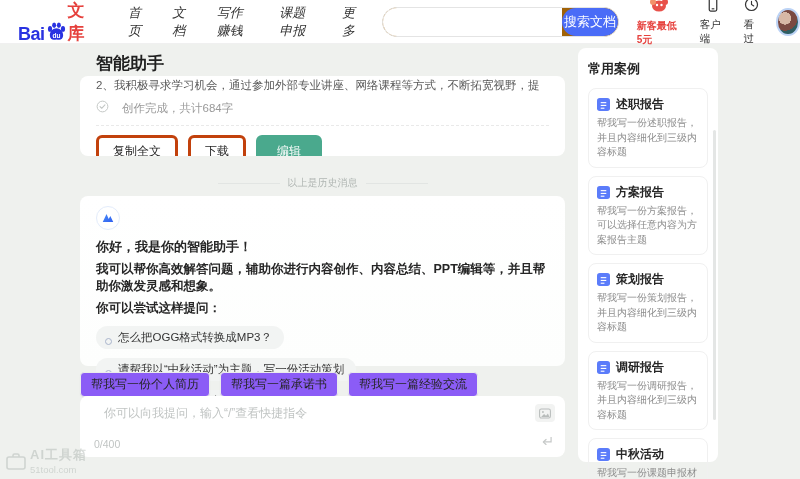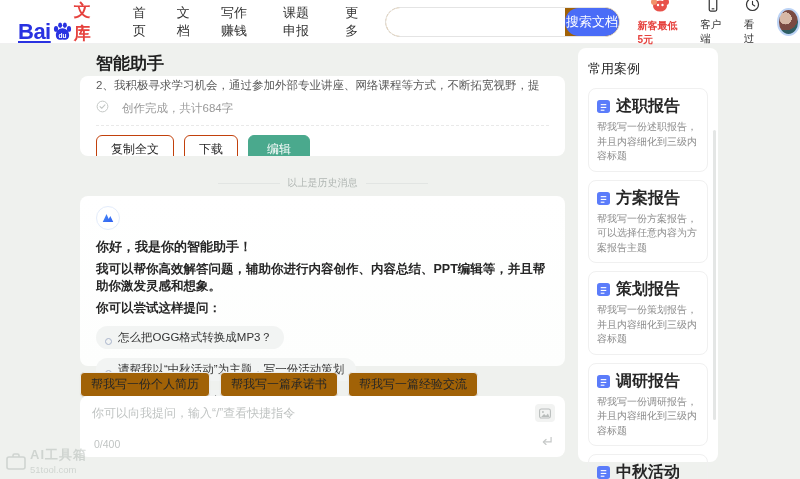--- a/index.html
+++ b/index.html
@@ -2,24 +2,24 @@
 <html><head>
 <meta charset="utf-8">
 <style>
   * { margin:0; padding:0; box-sizing:border-box; }
   html,body { width:800px; height:479px; overflow:hidden; }
   body { font-family:"Liberation Sans","DejaVu Sans",sans-serif; background:#eff1ee; position:relative; color:#262626; }
 
   
   .header { position:absolute; top:0; left:0; width:800px; height:44px; background:#fff; border-bottom:1px solid #f0f0f0; display:flex; align-items:center; z-index:5; }
   .logo { display:flex; align-items:flex-end; margin-left:18px; cursor:pointer; }
-  .logo .bai { color:#2932e1; font-weight:bold; font-size:22px; letter-spacing:-.5px;text-decoration:underline; }
+  .logo .bai { color:#2932e1; font-weight:bold; font-size:18px; letter-spacing:-.5px; }
   .logo .paw { margin:0 1px -1px 1px; }
   .logo .wenku { color:#e6413d; font-weight:bold; font-size:17px; }
-  .nav { display:flex; gap:26px; margin-left:42px; }
+  .nav { display:flex; gap:26px; margin-left:42px;font-style:italic; }
   .nav span { font-size:13px; color:#333; cursor:pointer; }
   .searchbox { display:flex; margin-left:22px; width:290px; height:30px; border:1px solid #e4e4e4; border-radius:16px; overflow:hidden; background:#a16207; }
   .searchbox input { flex:1; border:none; outline:none; padding:0 12px; font-size:12px; }
   .search-btn { width:92px; background:#4a6cf7; color:#fff; font-size:13px; border:none; border-radius:16px; cursor:pointer; }
   .hitem { display:flex; flex-direction:column; align-items:center; justify-content:center; margin-left:18px; cursor:pointer; }
   .hitem .lbl { font-size:10.5px; color:#333; margin-top:2px; }
   .hitem .lbl.red { color:#e6413d; font-weight:bold; font-size:10px; }
   .avatar { width:28px; height:28px; border-radius:50%; margin-left:16px; border:2px solid #bcd3f5; background:radial-gradient(circle at 35% 35%, #d7b8a6 0 30%, #7a4a42 31% 60%, #2e5e63 61% 100%); cursor:pointer; }
 
   
@@ -27,55 +27,55 @@
 
   
   .card { background:#fff; border-radius:8px; position:absolute; left:80px; width:485px; }
   .history-card { top:76px; height:80px; padding:0 16px; overflow:hidden; }
   .clip-line { height:15px; overflow:hidden; }
   .clip-line p { font-size:11.5px; color:#595959; margin-top:2px; }
   .status-row { display:flex; align-items:center; gap:13px; margin-top:8px; }
   .status-row .txt { font-size:11.5px; color:#999; }
   .dash { border-top:1px dashed #e9e9e9; margin-top:8px; }
   .btn-row { display:flex; gap:10px; margin-top:9px; }
-  .btn { font-size:12px; border-radius:6px; padding:5px 14px; cursor:pointer; border:1px solid #c2410c; background:#fff; color:#262626; }
+  .btn { font-size:12px; border-radius:6px; padding:5px 14px; cursor:pointer; border:3px solid #c2410c; background:#fff; color:#262626; }
   .btn.green { background:#4aa98d; border-color:#4aa98d; color:#fff; padding:5px 18px; }
 
   
   .hist-divider { position:absolute; left:80px; top:176px; width:485px; display:flex; align-items:center; justify-content:center; gap:8px; }
   .hist-divider .line { width:62px; border-top:1px solid #e2e5e3; }
   .hist-divider .t { font-size:10px; color:#b0b6b3; }
 
   
   .assist-card { top:196px; height:170px; padding:10px 16px; background:linear-gradient(180deg,#ffffff 0%,#fdfefd 100%); }
   .a-avatar { width:24px; height:24px; border-radius:50%; border:1px solid #e3ecfb; background:#fff; display:flex; align-items:center; justify-content:center; }
   .a-greet { font-size:13px; font-weight:bold; margin-top:8px; }
   .a-line { font-size:12.5px; font-weight:600; margin-top:5px; color:#262626; }
   .sug { display:flex; align-items:flex-end; gap:6px; width:fit-content; background:#f2f4f3; border-radius:12px; padding:4px 12px 4px 9px; margin-top:9px; cursor:pointer; }
   .sug .dot { width:7px; height:7px; border:1.5px solid #a9b4cc; border-radius:50%; }
   .sug .s-txt { font-size:11.5px; color:#333; }
 
   
   .chips { position:absolute; left:80px; top:372px; display:flex; gap:10px; }
-  .chip { background:#a16207; border:1px solid #ececec; border-radius:4px; padding:3px 10px; font-size:12px; color:#262626; cursor:pointer; box-shadow:0 1px 2px rgba(0,0,0,.03); }
-
-  
-  .composer { top:396px; height:61px; padding:9px 12px; }
+  .chip { background:#8b5cf6; border:1px solid #ececec; border-radius:4px; padding:3px 10px; font-size:12px; color:#262626; cursor:pointer; box-shadow:0 1px 2px rgba(0,0,0,.03); }
+
+  
+  .composer { top:396px; height:61px; padding:9px 24px; }
   .composer textarea { width:420px; height:28px; border:none; outline:none; resize:none; font-family:inherit; font-size:12px; color:#262626; background:transparent; }
   .composer textarea::placeholder { color:#c0c4c3; }
   .img-btn { position:absolute; right:10px; top:8px; width:20px; height:18px; background:#f2f3f2; border-radius:4px; display:flex; align-items:center; justify-content:center; cursor:pointer; }
   .counter { position:absolute; left:14px; bottom:7px; font-size:10.5px; color:#c0c4c3; }
   .enter-ic { position:absolute; right:12px; bottom:6px; cursor:pointer; }
 
   
   .sidebar { position:absolute; left:578px; top:48px; width:140px; height:414px; background:#fff; border-radius:8px; padding:12px 10px 10px 10px; }
-  .sb-title { font-size:13px; font-weight:normal; margin-bottom:10px; }
+  .sb-title { font-size:13px; font-weight:bold; margin-bottom:10px; }
   .case { border:1px solid #f0f0f0; border-radius:8px; padding:7px 8px; margin-bottom:8px; cursor:pointer; }
   .case .trow { display:flex; align-items:center; gap:6px; }
-  .case .ctitle { font-size:16px; font-weight:bold; color:#262626; }
+  .case .ctitle { font-size:12px; font-weight:bold; color:#262626; }
   .case .cdesc { font-size:10px; color:#8c8c8c; line-height:1.45; margin-top:3px; }
   .sb-scroll { position:absolute; right:2px; top:82px; width:3px; height:290px; background:#e4e6e5; border-radius:2px; }
 
   
   .watermark { position:absolute; left:6px; bottom:4px; display:flex; align-items:center; gap:4px; opacity:.45; z-index:9; }
   .wm-txt .l1 { font-size:13px; font-weight:bold; color:#aab2ad; letter-spacing:1px; }
   .wm-txt .l2 { font-size:9.5px; color:#aab2ad; }
 </style>
 </head>
 <body>

